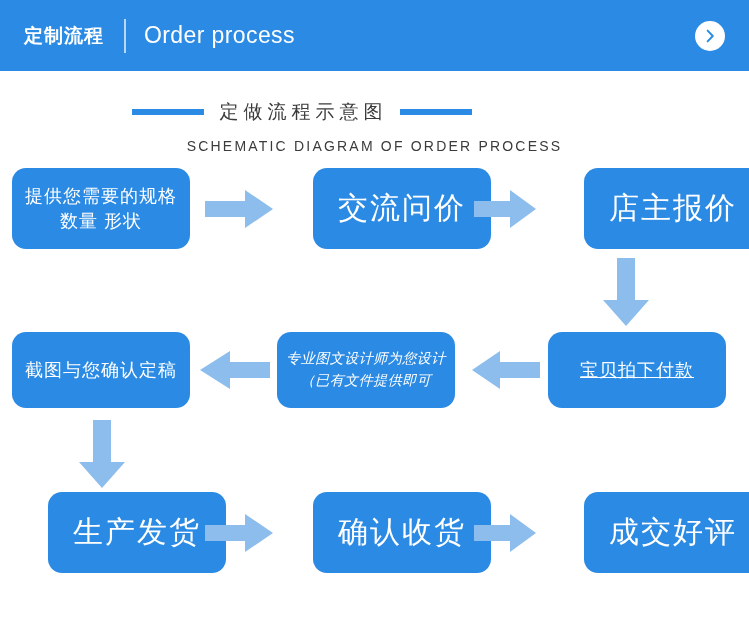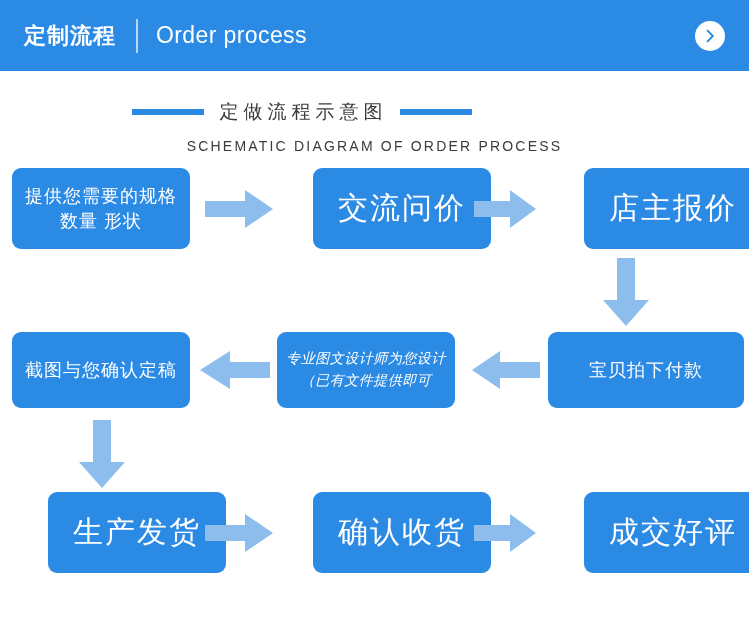--- a/index.html
+++ b/index.html
@@ -21,21 +21,21 @@
     position: absolute;
     left: 0; top: 0;
     width: 749px;
     height: 71px;
     background: #2a8ae4;
     display: flex;
     align-items: center;
   }
   .header-cn {
     color: #ffffff;
-    font-size: 22px;
+    font-size: 19px;
     font-weight: bold;
     letter-spacing: 1px;
     margin-left: 24px;
     line-height: 1;
   }
   .header-divider {
     width: 2px;
     height: 34px;
     background: #b8d9f6;
     margin: 0 18px 0 20px;
@@ -100,21 +100,21 @@
   
   .flow {
     position: absolute;
     left: 0; top: 0;
     width: 749px;
     height: 640px;
   }
   .box {
     position: absolute;
     background: #2a8ae4;
-    border-radius: 9px;
+    border-radius: 14px;
     color: #ffffff;
     display: flex;
     align-items: center;
     justify-content: center;
     text-align: center;
     box-sizing: border-box;
     padding: 4px 8px;
     line-height: 1.35;
   }
   .box.big  { font-size: 30px; letter-spacing: 2px; margin-left: 36px; }
@@ -171,21 +171,21 @@
   <div class="box big" style="left:548px; top:168px; width:178px; height:81px;">
     <span>店主报价</span>
   </div>
 
   <div class="arrow" style="left:603px; top:258px;">
     <svg width="46" height="68" viewBox="0 0 46 68" aria-hidden="true">
       <path d="M14,0 L32,0 L32,42 L46,42 L23,68 L0,42 L14,42 Z" fill="#8cbdec"></path>
     </svg>
   </div>
 
-  <div class="box mid" style="left:548px; top:332px; width:196px; height:76px;">
+  <div class="box mid" style="left:548px; top:332px; width:178px; height:76px;text-decoration:underline;">
     <span>宝贝拍下付款</span>
   </div>
 
   <div class="arrow" style="left:472px; top:351px;">
     <svg width="68" height="38" viewBox="0 0 68 38" aria-hidden="true">
       <path d="M68,11 L28,11 L28,0 L0,19 L28,38 L28,27 L68,27 Z" fill="#8cbdec"></path>
     </svg>
   </div>
 
   <div class="box small" style="left:277px; top:332px; width:178px; height:76px;font-style:italic;">

